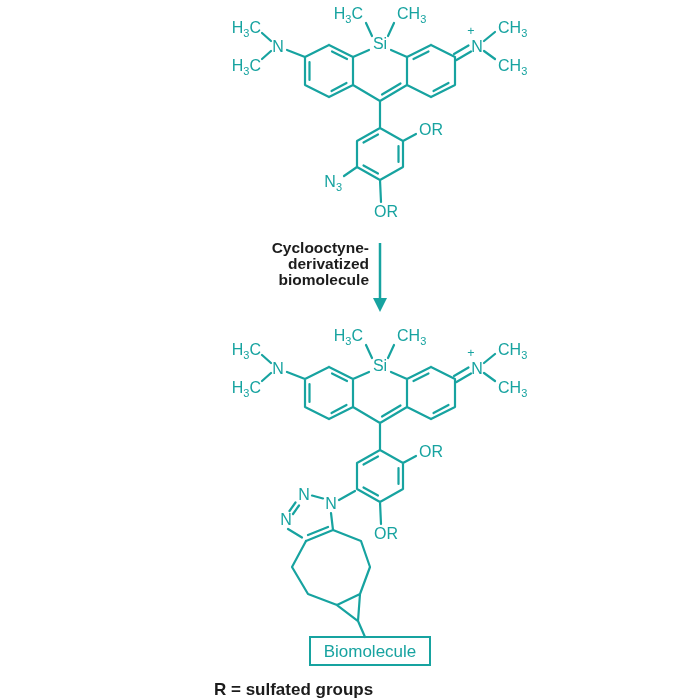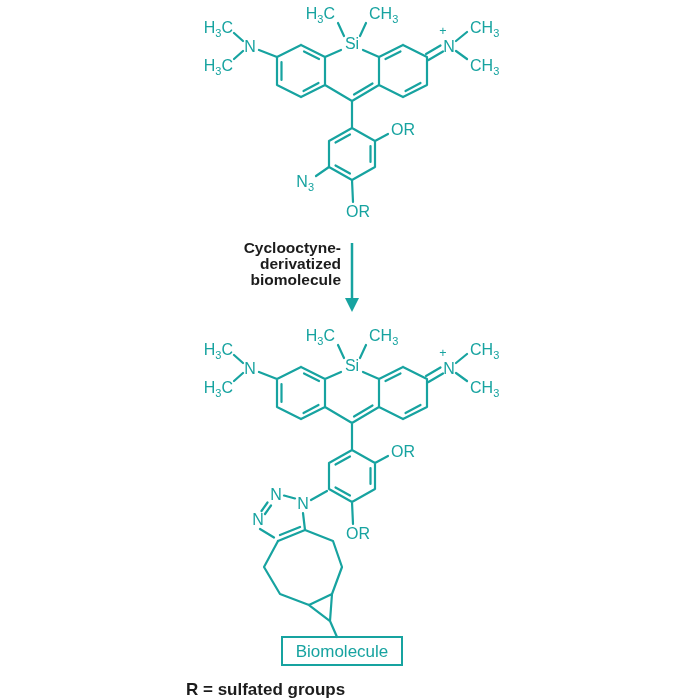--- a/index.html
+++ b/index.html
@@ -1,17 +1,17 @@
 <!DOCTYPE html>
 <html style="--teal: #17a3a0; --ink: #1c1c1c; --bg: #ffffff;"><head>
 <meta charset="utf-8">
 <style>
   :root { --teal:#17a3a0; --ink:#1c1c1c; --bg:#ffffff; }
   html,body { margin:0; padding:0; background:var(--bg); }
-  .stage { width:652px; height:700px; position:relative; background:var(--bg); }
+  .stage { width:652px; height:700px; position:relative; background:var(--bg);padding-left:28px; }
   svg text { font-family:"Liberation Sans","DejaVu Sans",sans-serif; }
   .bond { stroke:var(--teal); stroke-width:2.2; fill:none; stroke-linecap:round; stroke-linejoin:round; }
   .atom { font-size:16px; fill:var(--teal); font-weight:400; }
   .charge { font-size:12.5px; fill:var(--teal); font-weight:400; }
   .boxlabel { font-size:17px; fill:var(--teal); }
   .caption { font-size:15.5px; font-weight:700; fill:var(--ink); }
   .footnote { font-size:17px; font-weight:700; fill:var(--ink); }
   .arrow-line { stroke:var(--teal); stroke-width:2.5; }
   .arrow-head { fill:var(--teal); stroke:none; }
   .box { stroke:var(--teal); stroke-width:2; fill:none; }

